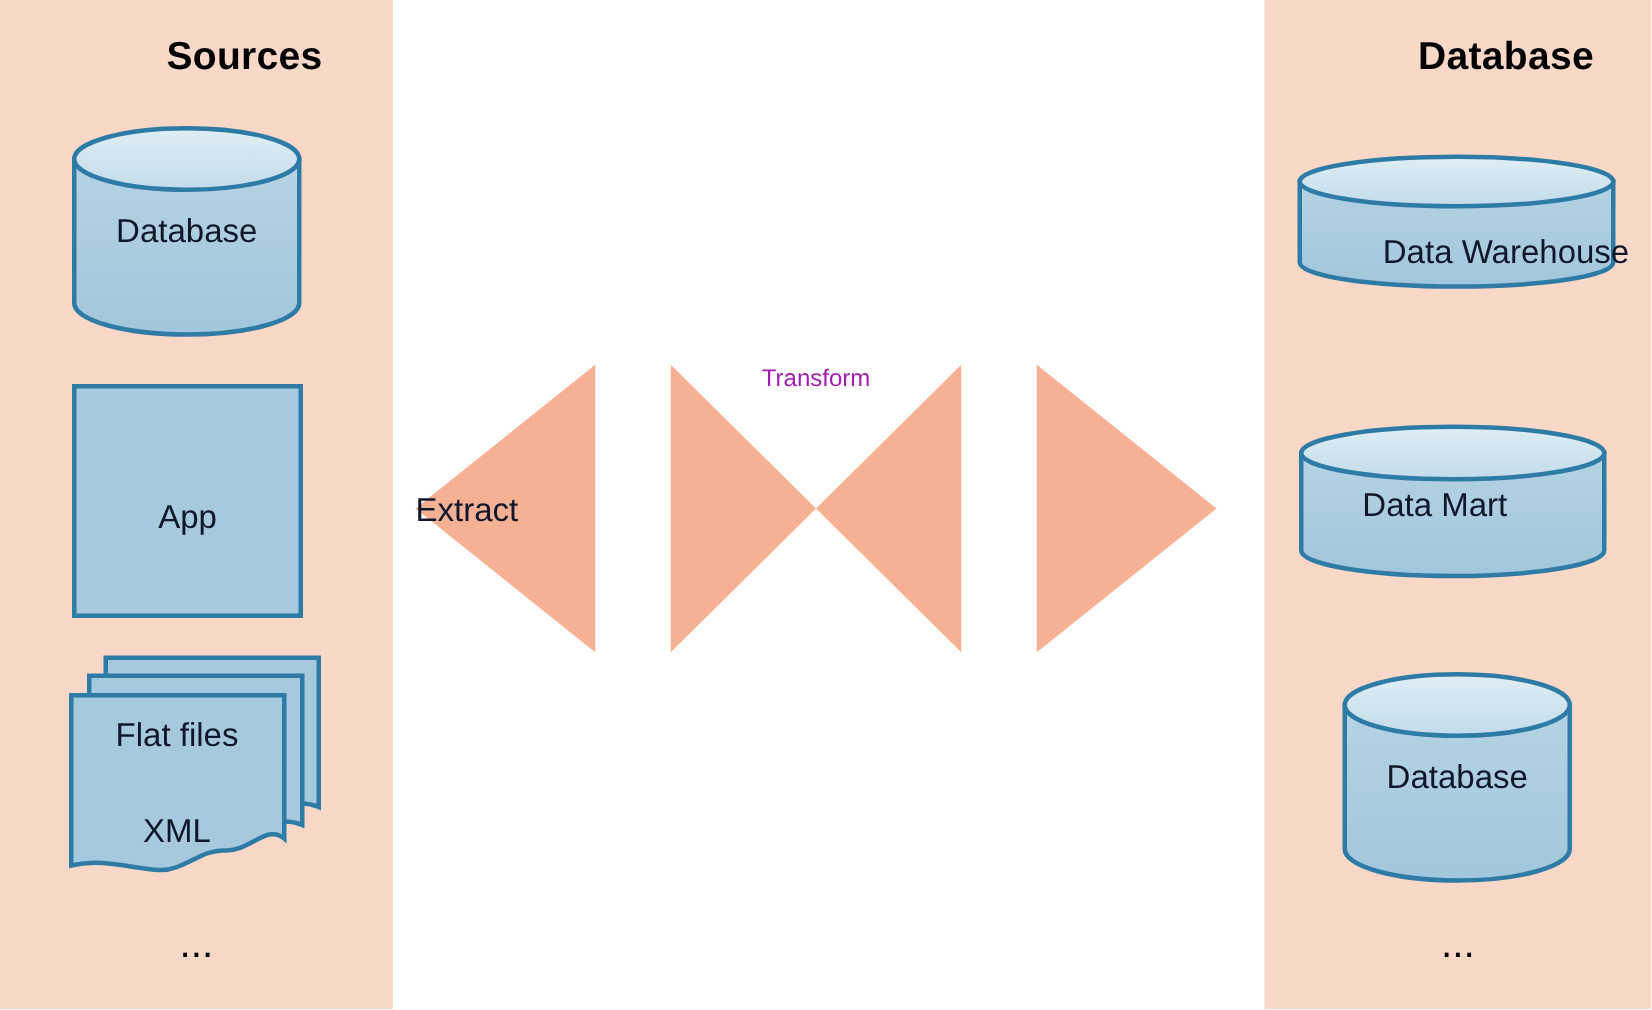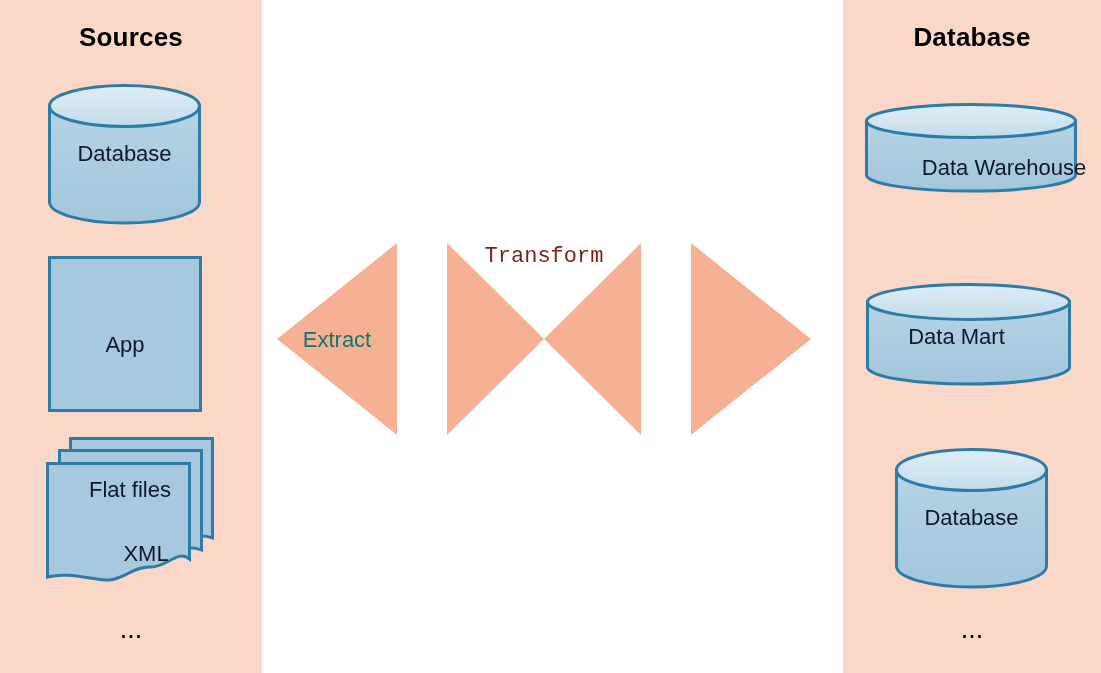--- a/index.html
+++ b/index.html
@@ -32,20 +32,21 @@
   .panel-title {
     position: absolute;
     top: 22px;
     left: 0;
     width: 100%;
     text-align: center;
     font-size: 26px;
     font-weight: bold;
     color: #000000;
     letter-spacing: 0.2px;
+    padding-left: 32px;
   }
 
   .panel-ellipsis {
     position: absolute;
     left: 0;
     width: 100%;
     text-align: center;
     font-size: 27px;
     color: #000000;
     line-height: 1;
@@ -72,34 +73,32 @@
 
   
   .flow {
     position: absolute;
   }
   .flow svg { display: block; }
   .flow-label {
     position: absolute;
     left: 0;
     width: 100%;
-    text-align: center;
-    color: #0f766e;
+    color: #0f172a;
     font-size: 22px;
     white-space: nowrap;
     pointer-events: none;
   }
   .transform-label {
     position: absolute;
-    color: #7f1d1d;
-    font-size: 22px;
+    color: #a21caf;
+    font-size: 16px;
     white-space: nowrap;
     text-align: center;
     pointer-events: none;
-    font-family: Liberation Mono, monospace;
   }
 </style>
 </head>
 <body>
 
 <div id="diagram">
 
   <div class="panel" id="panel-sources">
     <div class="panel-title">Sources</div>
     <div class="panel-ellipsis" style="top:616px;">...</div>
@@ -135,22 +134,22 @@
 
       <path d="M24.5,1.5 L166.5,1.5 L166.5,101 C146,92 126,112 106,104 C90,98 74,106 60,101 L24.5,101 Z" fill="#a6c9dd" stroke="#2e7ba6" stroke-width="3"></path>
 
       <path d="M13.5,13.5 L155.5,13.5 L155.5,113 C135,104 115,124 95,116 C79,110 63,118 49,113 L13.5,113 Z" fill="#a6c9dd" stroke="#2e7ba6" stroke-width="3"></path>
 
       <path d="M1.5,26.5 L143.5,26.5 L143.5,122
                C132,112 120,131 104,130
                C88,129 76,144 60,143
                C42,142 22,135 1.5,140 Z" fill="#a6c9dd" stroke="#2e7ba6" stroke-width="3"></path>
     </svg>
-    <div class="node-label" style="top:40px; width:142px; left:1px;margin-left:12px;">Flat files</div>
-    <div class="node-label" style="top:104px; width:142px; left:1px;padding-left:28px;">XML</div>
+    <div class="node-label" style="top:40px; width:142px; left:1px;">Flat files</div>
+    <div class="node-label" style="top:104px; width:142px; left:1px;">XML</div>
   </div>
 
   <div class="flow" style="left:277px; top:243px; width:120px; height:192px;">
     <svg width="120" height="192" viewBox="0 0 120 192">
       <polygon points="120,0 120,192 0,96" fill="#f6b094"></polygon>
     </svg>
     <div class="flow-label" style="top:84px;">Extract</div>
   </div>
 
   <div class="flow" style="left:447px; top:243px; width:194px; height:192px;">

